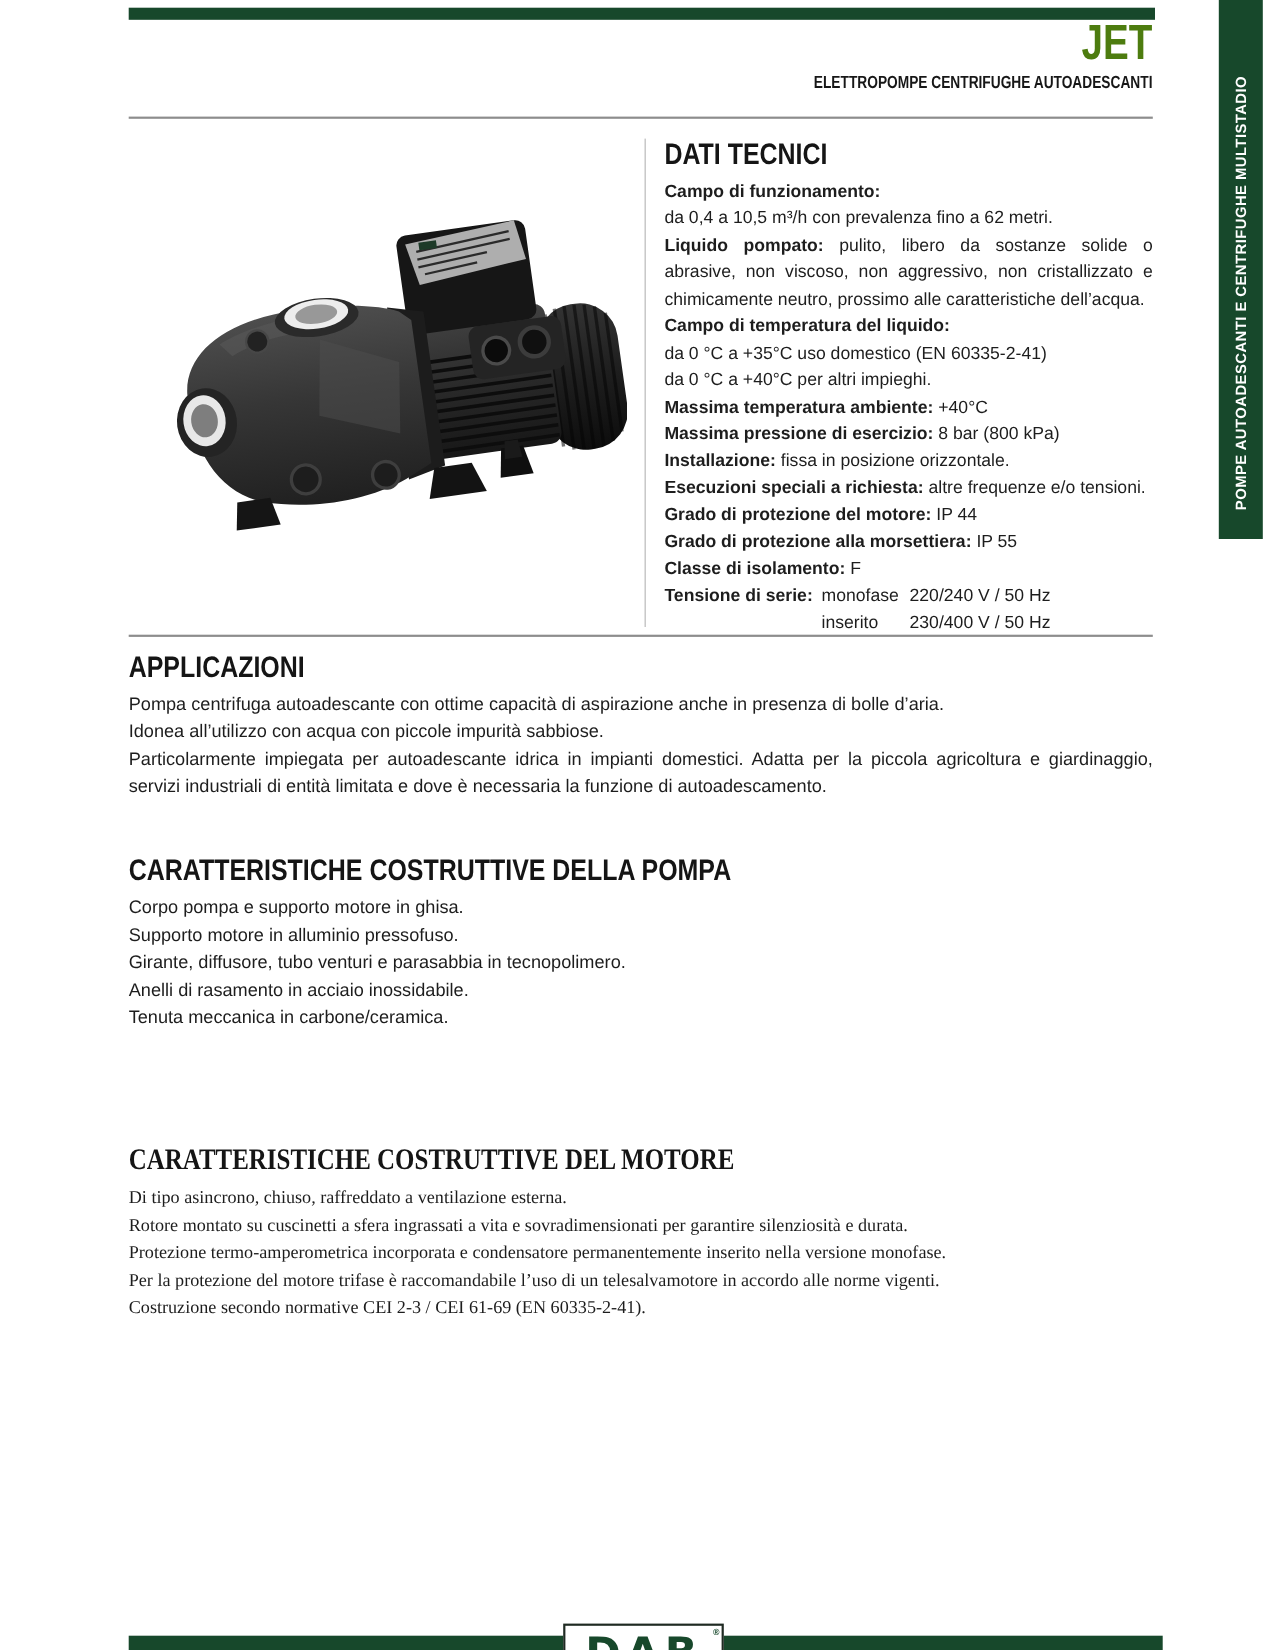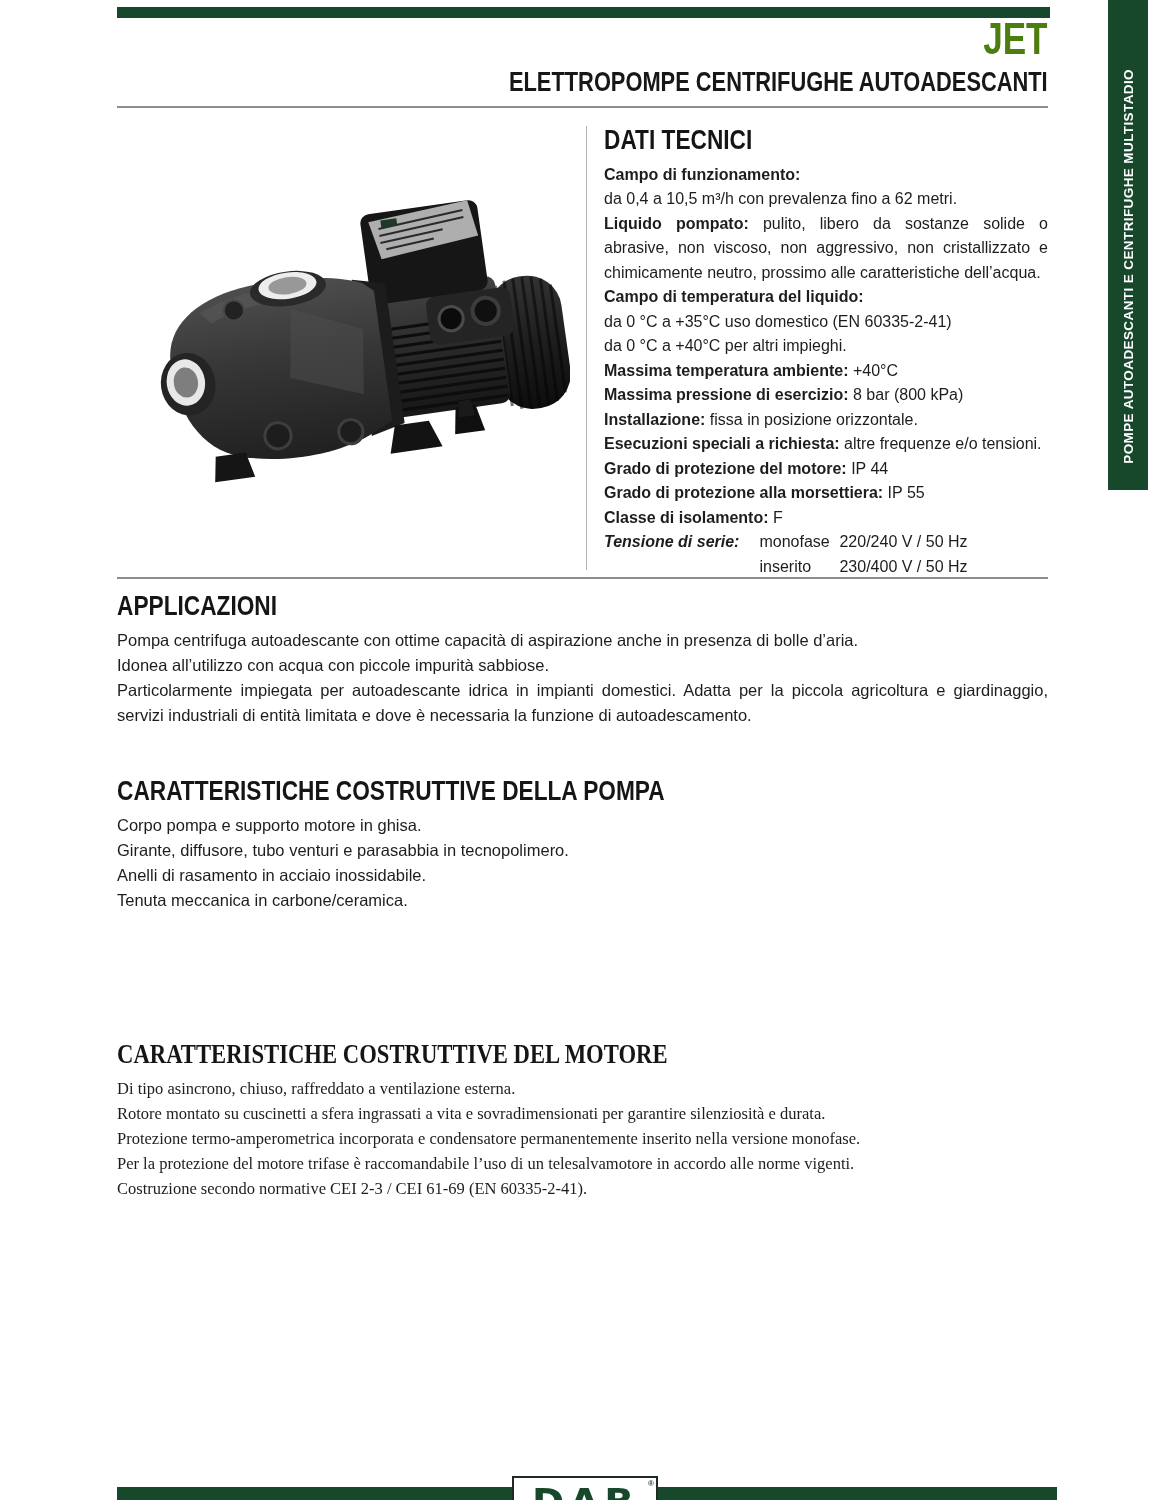--- a/index.html
+++ b/index.html
@@ -11,39 +11,39 @@
   .topbar{position:absolute;left:117px;top:7px;width:933px;height:11px;background:#17482b;}
   .sidetab{position:absolute;left:1108px;top:0;width:40px;height:490px;background:#17482b;}
   .sidetab-text{
     position:absolute;bottom:26px;left:50%;
     transform:translateX(-50%) rotate(180deg);
     writing-mode:vertical-rl;white-space:nowrap;
     color:#ffffff;font-weight:bold;font-size:13.5px;letter-spacing:.4px;
   }
   
   .title{position:absolute;top:16px;right:112px;font-size:45px;font-weight:bold;line-height:1;color:#4d7c0f;text-align:right;}
-  .subtitle{position:absolute;top:68px;right:112px;font-size:28px;font-weight:bold;line-height:1;color:#171717;text-align:right;}
+  .subtitle{position:absolute;top:68px;right:112px;font-size:16px;font-weight:bold;line-height:1;color:#171717;text-align:right;}
   .condR{display:inline-block;transform:scaleX(.78);transform-origin:100% 50%;white-space:nowrap;}
   .cond{display:inline-block;transform:scaleX(.84);transform-origin:0 50%;white-space:nowrap;}
   .rule{position:absolute;left:117px;width:931px;height:2px;background:#8d8d8d;}
   .rule-top{top:106px;}
   .rule-mid{top:577px;}
   
   .pump{position:absolute;left:146px;top:180px;width:424px;height:304px;}
   
   .dati{
     position:absolute;left:586px;top:126px;width:462px;height:444px;
     box-sizing:border-box;border-left:1px solid #b3b3b3;padding-left:17px;
   }
   .dati h2{margin:0 0 7px 0;font-size:27px;line-height:1.1;color:#151515;}
   .dati .line{font-size:16px;line-height:24.5px;}
   .dati .line.justify{text-align:justify;}
   .dati b{font-weight:bold;}
   .line.volt{display:flex;}
-  .line.volt b{margin-right:20px;flex:none;font-style:italic;}
+  .line.volt b{margin-right:8px;flex:none;}
   .vrow{display:flex;}
   .vcol1{width:80px;flex:none;}
   
   .section{position:absolute;left:117px;width:931px;}
   .sec-app{top:591px;}
   .sec-pompa{top:776px;}
   .sec-motore{top:1039px;font-family:Liberation Serif, serif;}
   .section h3{margin:0 0 6px 0;font-size:27px;line-height:1.15;color:#151515;}
   .section p{margin:0;font-size:16.5px;line-height:25px;}
   .section p.justify{text-align:justify;}
@@ -212,20 +212,21 @@
         <p>Pompa centrifuga autoadescante con ottime capacità di aspirazione anche in presenza di bolle d’aria.</p>
         <p>Idonea all’utilizzo con acqua con piccole impurità sabbiose.</p>
         <p class="justify">Particolarmente impiegata per autoadescante idrica in impianti domestici. Adatta per la piccola agricoltura e giardinaggio, servizi industriali di entità limitata e dove è necessaria la funzione di autoadescamento.</p>
       </div>
   </div>
 
   <div class="section sec-pompa">
     <h3 class="sec-heading"><span class="cond">CARATTERISTICHE COSTRUTTIVE DELLA POMPA</span></h3>
     <div class="sec-body">
         <p>Corpo pompa e supporto motore in ghisa.</p>
+        <p>Supporto motore in alluminio pressofuso.</p>
         <p>Girante, diffusore, tubo venturi e parasabbia in tecnopolimero.</p>
         <p>Anelli di rasamento in acciaio inossidabile.</p>
         <p>Tenuta meccanica in carbone/ceramica.</p>
       </div>
   </div>
 
   <div class="section sec-motore">
     <h3 class="sec-heading"><span class="cond">CARATTERISTICHE COSTRUTTIVE DEL MOTORE</span></h3>
     <div class="sec-body">
         <p>Di tipo asincrono, chiuso, raffreddato a ventilazione esterna.</p>

